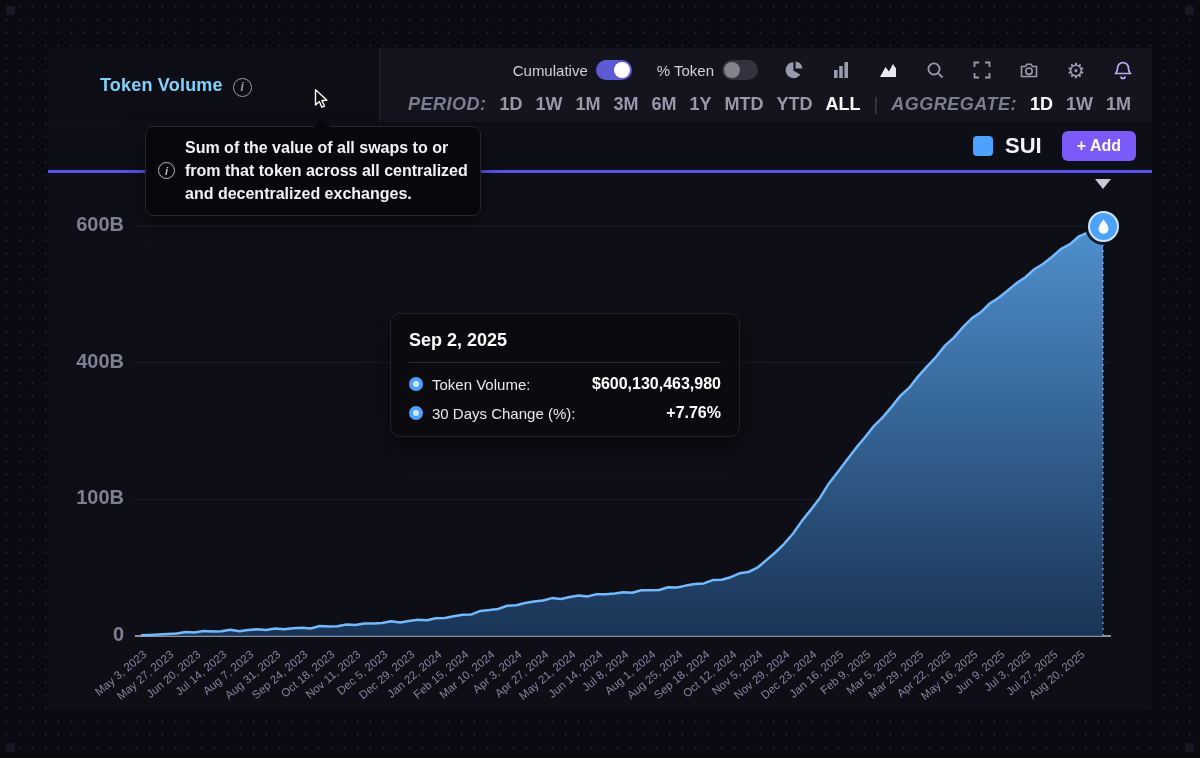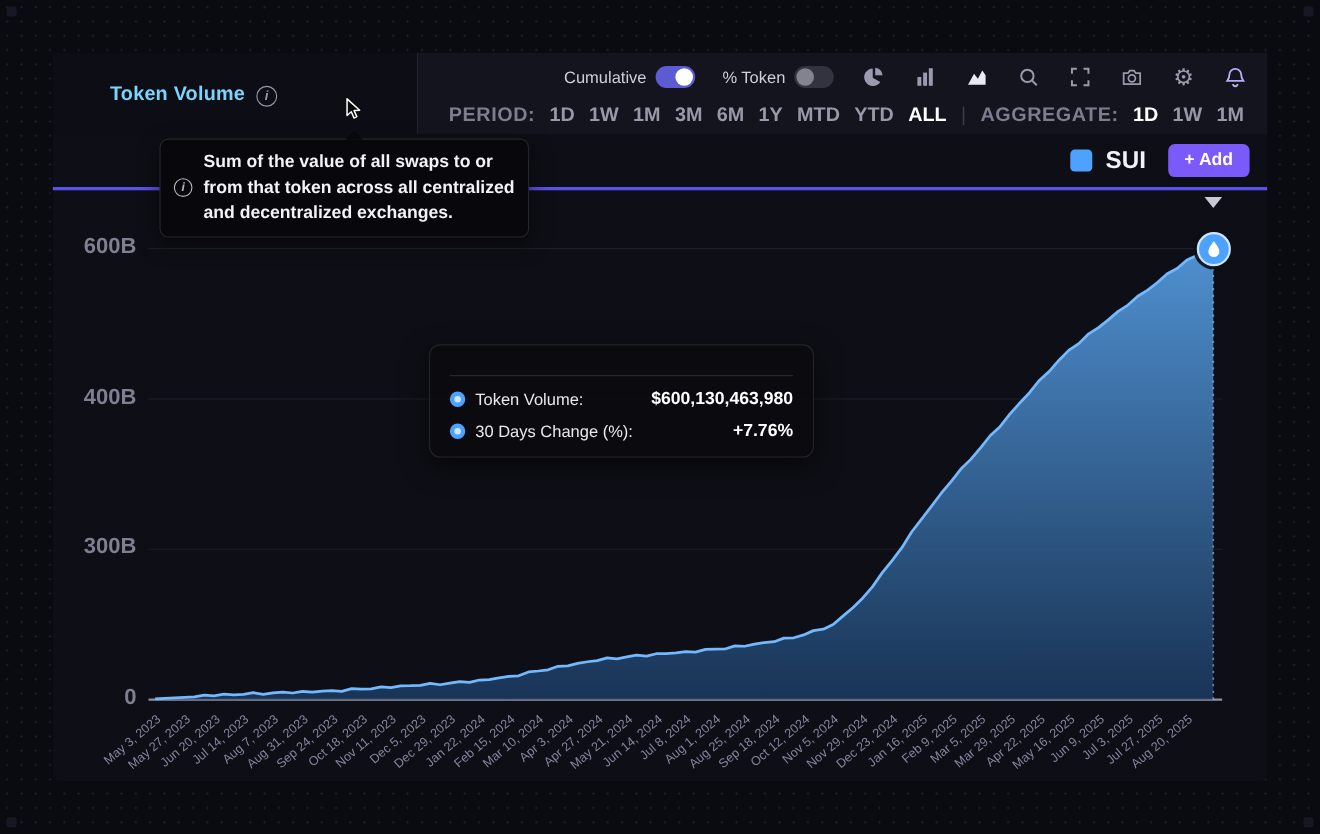--- a/index.html
+++ b/index.html
@@ -45,21 +45,21 @@
   .toggle.on .knob { position:absolute; right:2px; top:2px; width:16px; height:16px; border-radius:50%; background:#ffffff; }
   .toggle.off { background:#33333f; }
   .toggle.off .knob { position:absolute; left:2px; top:2px; width:16px; height:16px; border-radius:50%; background:#83838f; }
   .hdr-icon { width:22px; height:22px; display:flex; align-items:center; justify-content:center; }
   .gear-glyph { font-size:21px; color:#9a9aae; line-height:1; }
 
   .period-row {
     height:36px; display:flex; align-items:center; gap:13px;
     padding-left:28px; font-size:18px; color:#9898aa;
   }
-  .row-label { color:#7d7d90; font-weight:700; letter-spacing:0.5px; }
+  .row-label { color:#7d7d90; font-weight:700; letter-spacing:0.5px;font-style:italic; }
   .opt { color:#9898aa; font-weight:600; cursor:default; }
   .opt.active { color:#ffffff; font-weight:700; }
   .vdiv { color:#3c3c4c; font-weight:400; }
 
   
   .legend-row {
     height:48px; display:flex; align-items:center; justify-content:flex-end;
     gap:12px; padding-right:16px; background:#0e0e16;
   }
   .legend-swatch { width:20px; height:20px; border-radius:4px; background:#4da2ff; }
@@ -251,21 +251,21 @@
         </g>
       <g id="series-layer">
           <path d="M6.0,463 L6.0,462.3 L14.9,461.9 L23.9,461.4 L32.8,460.9 L41.7,460.5 L50.7,459.0 L59.6,459.6 L68.5,458.1 L77.5,458.6 L86.4,458.2 L95.3,456.7 L104.3,458.3 L113.2,456.9 L122.1,456.3 L131.1,457.0 L140.0,455.5 L148.9,456.2 L157.9,455.2 L166.8,454.8 L175.7,455.5 L184.7,453.0 L193.6,453.4 L202.5,453.2 L211.5,451.4 L220.4,452.1 L229.3,450.5 L238.3,450.4 L247.2,450.0 L256.1,448.2 L265.1,449.5 L274.0,448.0 L282.9,446.7 L291.9,447.3 L300.8,445.2 L309.7,444.9 L318.7,443.3 L327.6,441.8 L336.5,441.4 L345.5,437.9 L354.4,437.0 L363.3,435.9 L372.3,432.7 L381.2,432.3 L390.1,430.0 L399.1,428.6 L408.0,427.5 L416.9,425.1 L425.9,425.9 L434.8,424.1 L443.7,422.6 L452.7,423.4 L461.6,421.3 L470.5,421.2 L479.5,420.5 L488.4,419.3 L497.3,419.8 L506.3,417.3 L515.2,417.2 L524.1,417.0 L533.1,414.2 L542.0,414.5 L550.9,412.6 L559.9,411.1 L568.8,410.4 L577.7,407.1 L586.7,406.8 L595.6,404.2 L604.5,400.3 L613.5,399.0 L622.4,394.7 L631.3,387.1 L640.3,379.5 L649.2,370.8 L658.1,360.5 L667.1,347.6 L676.0,336.6 L684.9,324.9 L693.9,310.4 L702.8,299.0 L711.7,287.3 L720.7,275.4 L729.6,264.8 L738.5,253.4 L747.5,244.6 L756.4,234.1 L765.3,222.9 L774.3,214.7 L783.2,203.3 L792.1,193.3 L801.1,183.8 L810.0,172.6 L818.9,164.6 L827.9,154.2 L836.8,145.3 L845.7,139.4 L854.7,130.5 L863.6,124.8 L872.5,117.8 L881.5,110.1 L890.4,104.3 L899.3,96.3 L908.3,90.7 L917.2,83.8 L926.1,75.9 L935.1,71.1 L944.0,63.3 L952.0,59.8 L960.0,57.4 L968.0,52.9 L968.0,463 Z" fill="url(#areaGrad)"></path>
           <path d="M6.0,462.3 L14.9,461.9 L23.9,461.4 L32.8,460.9 L41.7,460.5 L50.7,459.0 L59.6,459.6 L68.5,458.1 L77.5,458.6 L86.4,458.2 L95.3,456.7 L104.3,458.3 L113.2,456.9 L122.1,456.3 L131.1,457.0 L140.0,455.5 L148.9,456.2 L157.9,455.2 L166.8,454.8 L175.7,455.5 L184.7,453.0 L193.6,453.4 L202.5,453.2 L211.5,451.4 L220.4,452.1 L229.3,450.5 L238.3,450.4 L247.2,450.0 L256.1,448.2 L265.1,449.5 L274.0,448.0 L282.9,446.7 L291.9,447.3 L300.8,445.2 L309.7,444.9 L318.7,443.3 L327.6,441.8 L336.5,441.4 L345.5,437.9 L354.4,437.0 L363.3,435.9 L372.3,432.7 L381.2,432.3 L390.1,430.0 L399.1,428.6 L408.0,427.5 L416.9,425.1 L425.9,425.9 L434.8,424.1 L443.7,422.6 L452.7,423.4 L461.6,421.3 L470.5,421.2 L479.5,420.5 L488.4,419.3 L497.3,419.8 L506.3,417.3 L515.2,417.2 L524.1,417.0 L533.1,414.2 L542.0,414.5 L550.9,412.6 L559.9,411.1 L568.8,410.4 L577.7,407.1 L586.7,406.8 L595.6,404.2 L604.5,400.3 L613.5,399.0 L622.4,394.7 L631.3,387.1 L640.3,379.5 L649.2,370.8 L658.1,360.5 L667.1,347.6 L676.0,336.6 L684.9,324.9 L693.9,310.4 L702.8,299.0 L711.7,287.3 L720.7,275.4 L729.6,264.8 L738.5,253.4 L747.5,244.6 L756.4,234.1 L765.3,222.9 L774.3,214.7 L783.2,203.3 L792.1,193.3 L801.1,183.8 L810.0,172.6 L818.9,164.6 L827.9,154.2 L836.8,145.3 L845.7,139.4 L854.7,130.5 L863.6,124.8 L872.5,117.8 L881.5,110.1 L890.4,104.3 L899.3,96.3 L908.3,90.7 L917.2,83.8 L926.1,75.9 L935.1,71.1 L944.0,63.3 L952.0,59.8 L960.0,57.4 L968.0,52.9" fill="none" stroke="#72b9ff" stroke-width="2.5" stroke-linejoin="round"></path>
           <line x1="968" x2="968" y1="52.911166666666645" y2="463" stroke="rgba(195,218,255,0.55)" stroke-width="1.5" stroke-dasharray="2 4"></line>
         </g>
     </svg>
 
     <div id="y-labels">
         <span class="y-label" style="top: 450px;">0</span>
-        <span class="y-label" style="top: 313.333px;">300B</span>
+        <span class="y-label" style="top: 313.333px;">100B</span>
         <span class="y-label" style="top: 176.667px;">400B</span>
         <span class="y-label" style="top: 40px;">600B</span>
       </div>
     <div id="x-labels">
         <span class="x-label" style="left: -17px; top: 475px;">May 3, 2023</span>
         <span class="x-label" style="left: 9.8px; top: 475px;">May 27, 2023</span>
         <span class="x-label" style="left: 36.6px; top: 475px;">Jun 20, 2023</span>
         <span class="x-label" style="left: 63.4px; top: 475px;">Jul 14, 2023</span>
         <span class="x-label" style="left: 90.2px; top: 475px;">Aug 7, 2023</span>
         <span class="x-label" style="left: 117px; top: 475px;">Aug 31, 2023</span>
@@ -302,20 +302,21 @@
       </div>
 
     <div class="end-pointer"></div>
     <div class="series-marker">
       <svg width="17" height="17" viewBox="0 0 24 24">
         <path d="M12 2 C12 2 5 10.2 5 15.2 a7 7 0 0 0 14 0 C19 10.2 12 2 12 2 Z" fill="#ffffff"></path>
       </svg>
     </div>
 
     <div class="data-tooltip">
+      <div class="tt-date">Sep 2, 2025</div>
       <div class="tt-div"></div>
       <div class="tt-row">
         <span class="tt-bullet"></span>
         <span class="tt-label">Token Volume:</span>
         <span class="tt-value">$600,130,463,980</span>
       </div>
       <div class="tt-row">
         <span class="tt-bullet"></span>
         <span class="tt-label">30 Days Change (%):</span>
         <span class="tt-value">+7.76%</span>

